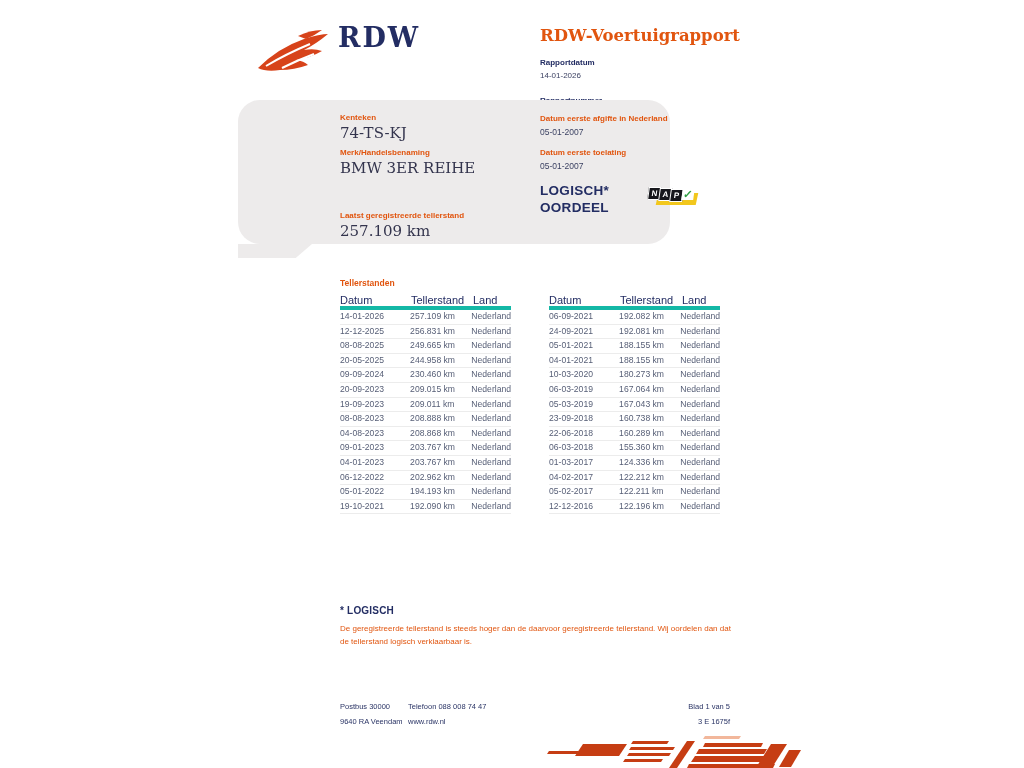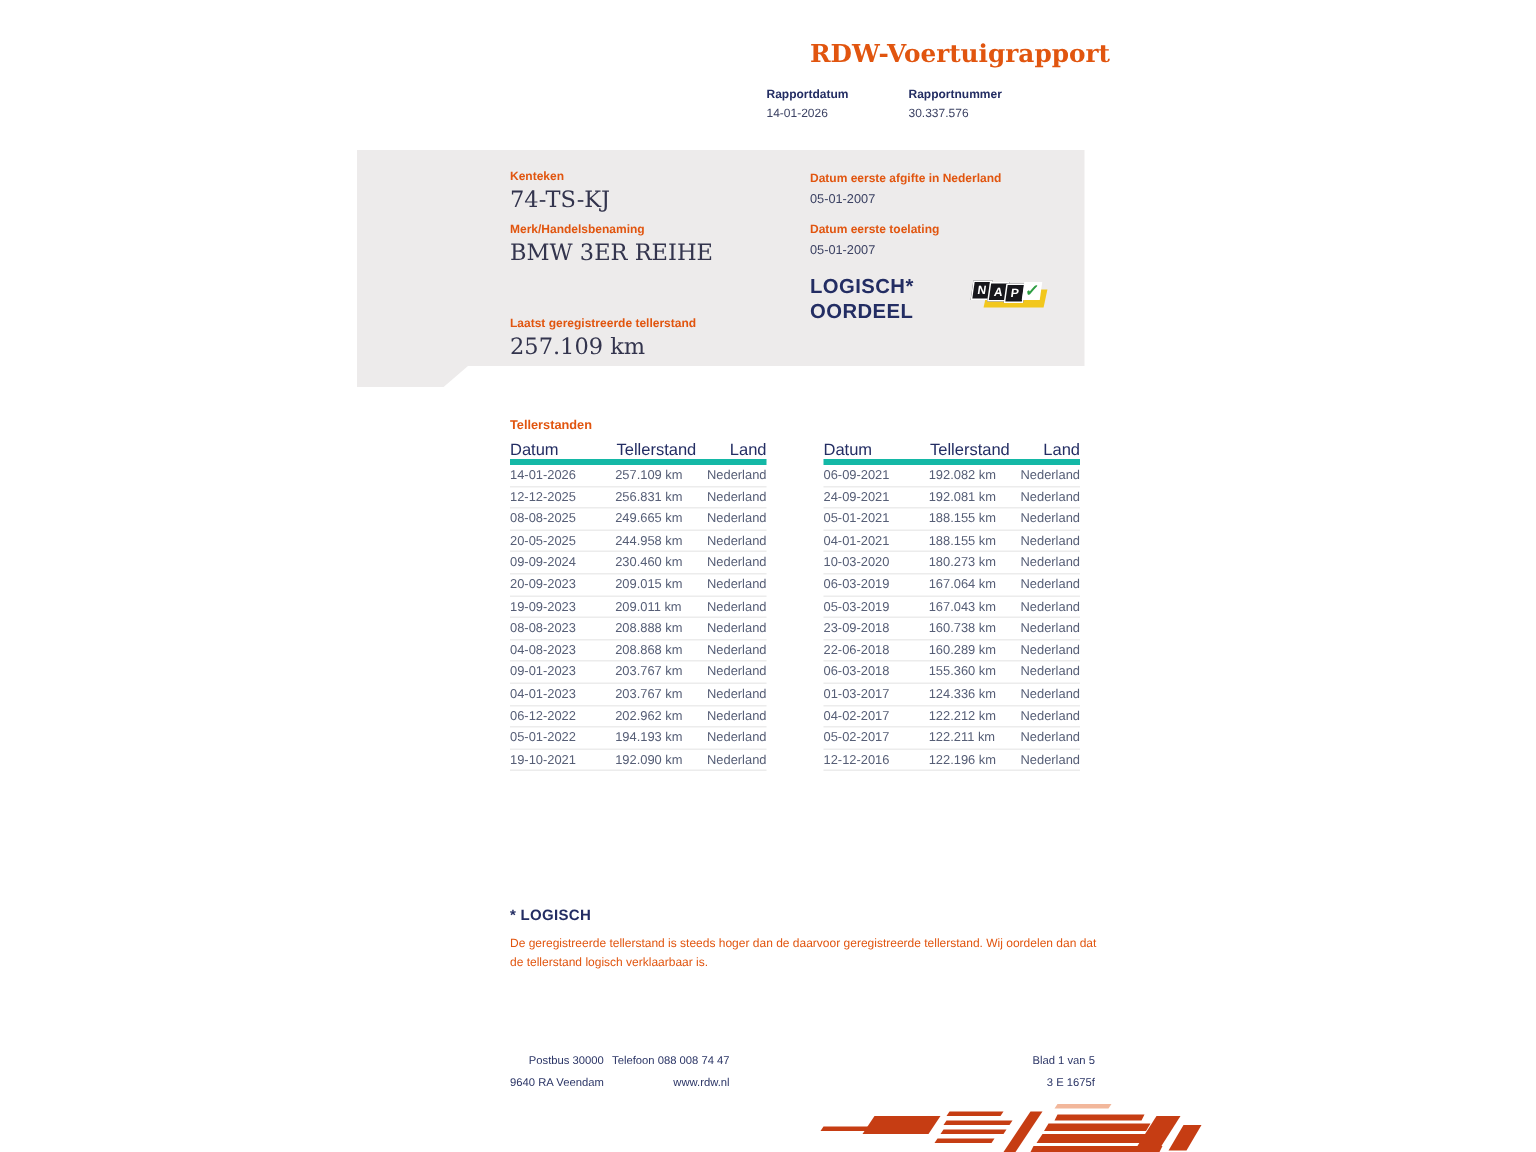--- a/index.html
+++ b/index.html
@@ -6,26 +6,26 @@
   .page{position:relative;width:1024px;height:768px;background:#ffffff;overflow:hidden;
         font-family:"Liberation Sans",sans-serif;color:#252e63;}
 
   
   .logo-wrap{position:absolute;left:252px;top:22px;width:170px;height:56px;}
   .logo-svg{position:absolute;left:0;top:4px;}
   .logo-text{position:absolute;left:86px;top:0;font-family:"DejaVu Serif",serif;
              font-weight:bold;font-size:27px;letter-spacing:2px;color:#232d63;}
   .report-head{position:absolute;left:540px;top:26px;width:260px;}
   .report-title{font-family:"DejaVu Serif",serif;font-weight:bold;font-size:16.5px;color:#e1550f;}
-  .report-meta{position:absolute;left:511px;top:58px;display:flex;gap:40px;}
+  .report-meta{position:absolute;left:540px;top:58px;display:flex;gap:16px;flex-direction:column;}
   .meta-label{font-size:8px;font-weight:bold;color:#232d63;}
   .meta-value{font-size:8px;color:#3c4263;margin-top:4px;}
 
   
-  .vbox{position:absolute;left:238px;top:100px;width:485px;height:144px;background:#edebeb;}
+  .vbox{position:absolute;left:238px;top:100px;width:432px;height:144px;background:#edebeb;border-radius:22px;}
   .vbox-tab{position:absolute;left:238px;top:244px;width:74px;height:14px;background:#edebeb;
             clip-path:polygon(0 0,100% 0,78% 100%,0 100%);}
   .vcol-left{position:absolute;left:102px;top:0;width:190px;}
   .vcol-right{position:absolute;left:302px;top:0;width:180px;}
   .field-label{font-size:8px;font-weight:bold;color:#e1550f;margin-top:0;}
   .field-serif{font-family:"DejaVu Serif",serif;font-size:15px;color:#33344d;margin-top:2px;}
   .field-sans{font-size:8.5px;color:#3c4263;margin-top:3px;}
   .fl-kenteken{position:absolute;left:0;top:13px;}
   .fv-kenteken{position:absolute;left:0;top:22px;}
   .fl-merk{position:absolute;left:0;top:48px;}
@@ -56,42 +56,55 @@
   .tellerstanden{position:absolute;left:340px;top:278px;width:381px;}
   .section-title{font-size:8.5px;font-weight:bold;color:#e1550f;}
   .tables{display:flex;gap:38px;margin-top:6px;}
   .ttable{width:171px;}
   .thead{display:flex;height:12px;border-bottom:4px solid #14b8a6;
          font-size:11px;font-weight:normal;color:#232d63;}
   .trow{display:flex;height:13.6px;line-height:13.6px;border-bottom:1px solid #ececec;
         font-size:8.6px;color:#565e76;}
   .tc0{width:71px;}
   .tc1{width:62px;}
-  .tc2{flex:1;text-align:right;}
+  .tc2{flex:1;text-align:left;}
 
   
   .footnote{position:absolute;left:340px;top:605px;width:392px;}
   .footnote-title{font-size:10px;font-weight:bold;color:#232d63;letter-spacing:.2px;}
   .footnote-text{margin-top:6px;font-size:8px;line-height:1.65;color:#e1550f;}
 
   
   .footer{position:absolute;left:340px;top:702px;width:390px;font-size:7.5px;color:#2b3566;}
   .fcol1{position:absolute;left:0;top:0;}
   .fcol2{position:absolute;left:68px;top:0;}
   .fcol3{position:absolute;right:0;top:0;text-align:right;}
-  .footer div{margin-bottom:6px;text-align:right;}
+  .footer div{margin-bottom:6px;}
 
   
   .deco{position:absolute;left:545px;top:736px;width:260px;height:32px;}
 </style>
 </head>
 <body>
 
 <div class="page">
 
+  <div class="logo-wrap">
+    <svg class="logo-svg" width="80" height="48" viewBox="0 0 80 48">
+      <g fill="#d7431a">
+        <path d="M6 42 Q26 22 52 13 Q68 8 76 8 Q64 18 52 24 Q62 22 70 25 Q58 32 44 34 Q52 35 56 39 Q42 44 28 44 Q14 46 6 42 Z"></path>
+        <path d="M46 10 Q58 4 70 4 Q62 10 54 13 Z"></path>
+      </g>
+      <g stroke="#ffffff" stroke-width="2" fill="none">
+        <path d="M14 40 Q34 28 58 18"></path>
+        <path d="M30 42 Q46 34 62 28"></path>
+      </g>
+    </svg>
+    <div class="logo-text">RDW</div>
+  </div>
 
   <div class="report-head">
     <div class="report-title">RDW-Voertuigrapport</div>
   </div>
   <div class="report-meta">
     <div>
       <div class="meta-label">Rapportdatum</div>
       <div class="meta-value">14-01-2026</div>
     </div>
     <div>

